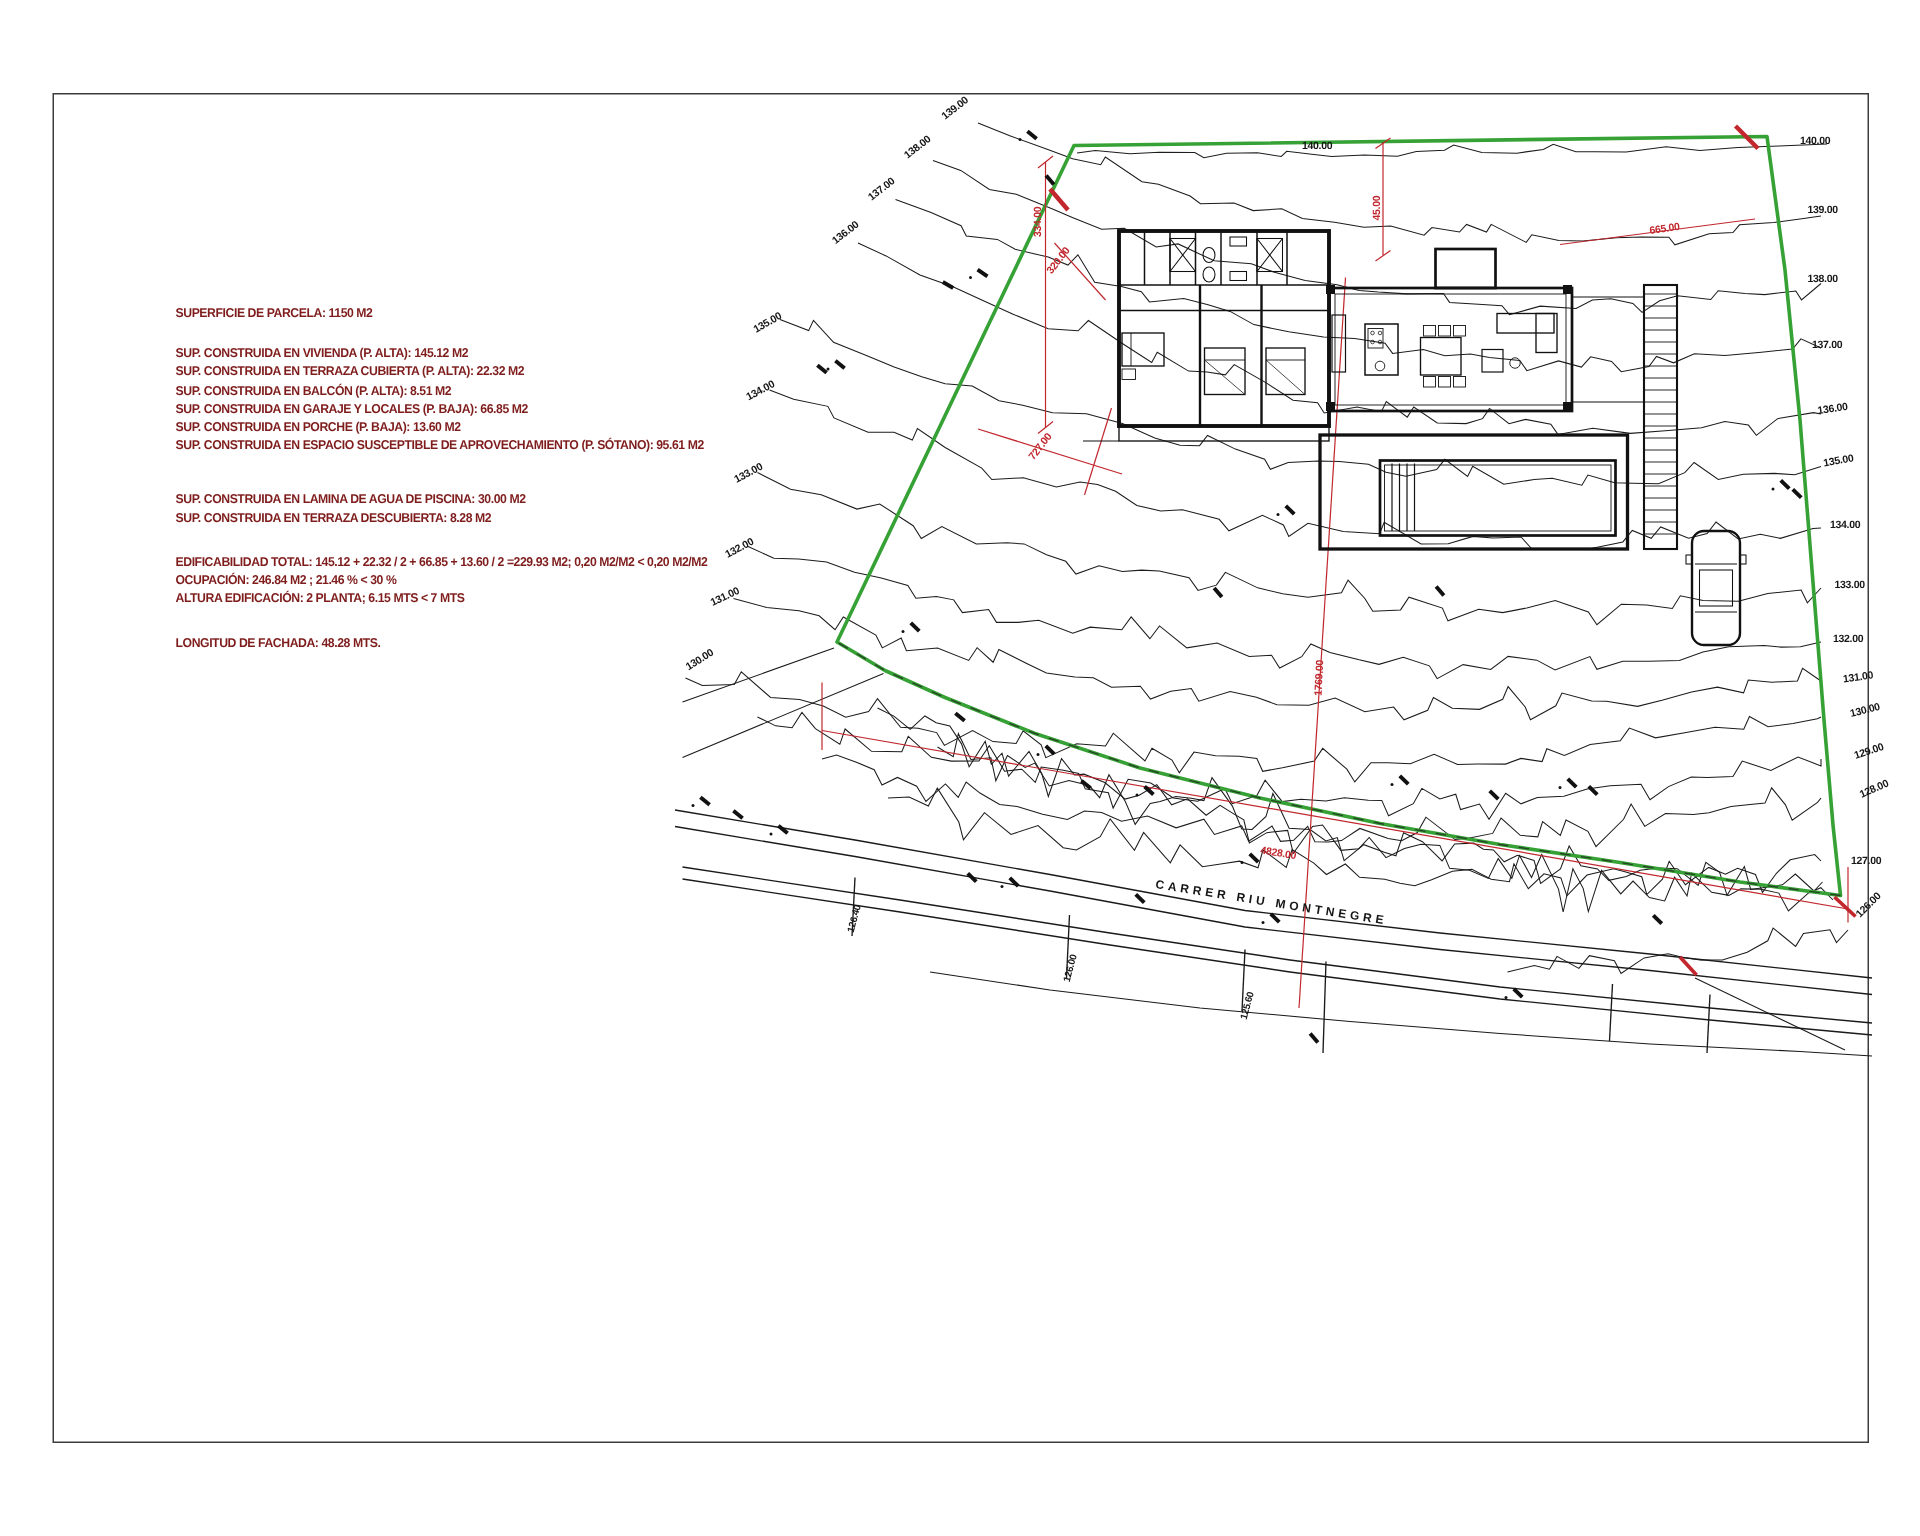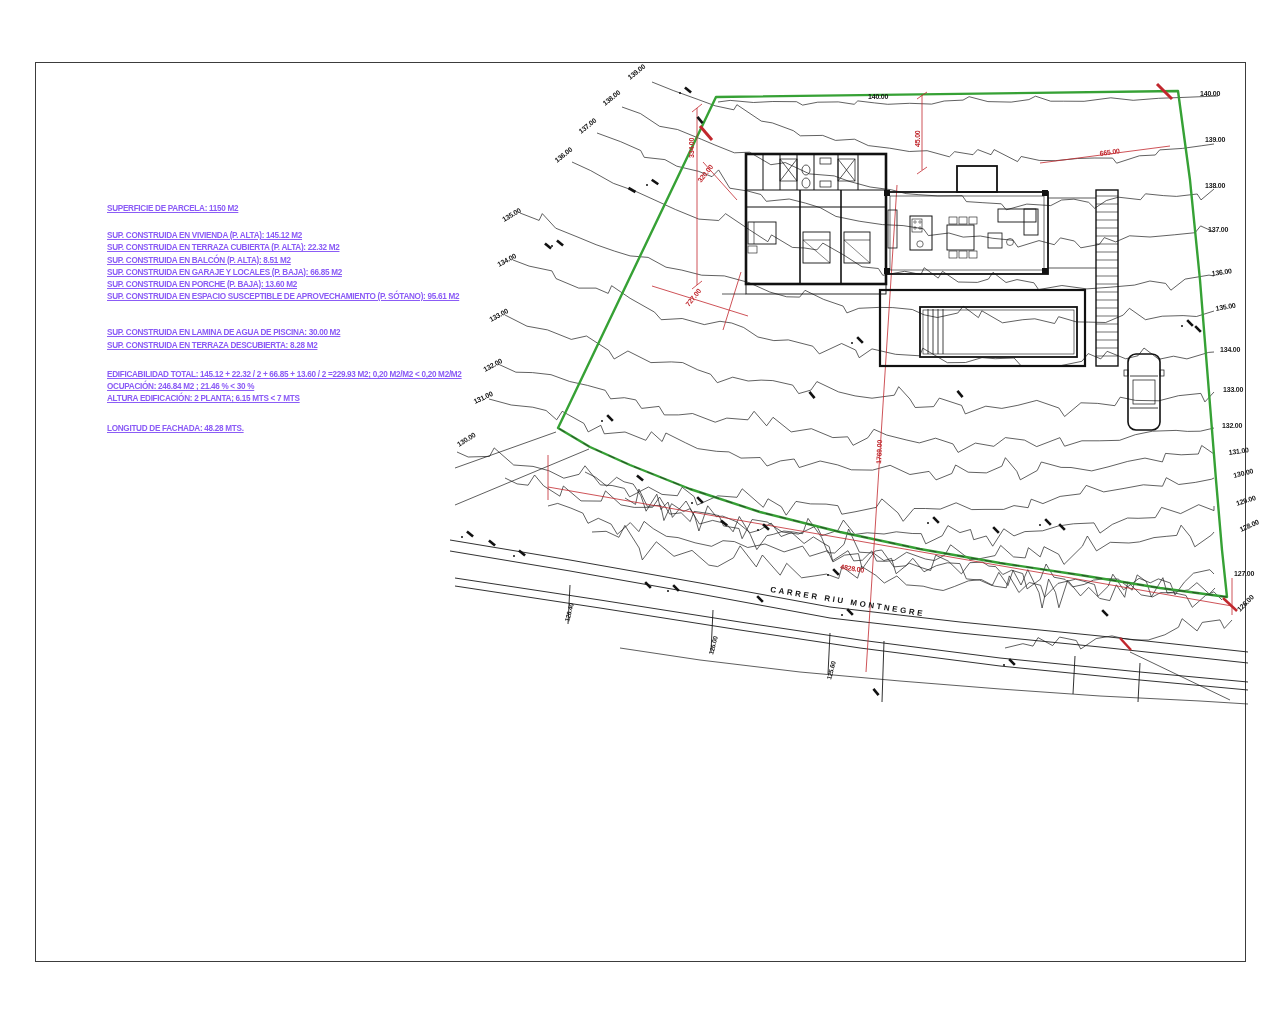--- a/index.html
+++ b/index.html
@@ -1,20 +1,20 @@
 <!DOCTYPE html>
 <html><head>
 <meta charset="utf-8">
 <style>
   html,body{margin:0;padding:0;background:#ffffff;}
   body{width:1280px;height:1024px;position:relative;overflow:hidden;
        font-family:"Liberation Sans",sans-serif;}
   .frame{position:absolute;left:35px;top:62px;width:1209px;height:898px;
          border:1px solid #3c3c3c;background:#fff;}
-  .notes{position:absolute;left:107px;top:202px;width:480px;color:#8b5cf6;text-decoration:underline;}
+  .notes{position:absolute;left:117px;top:202px;width:480px;color:#7f1d1d;}
   .nline{font-size:8.5px;font-weight:700;letter-spacing:-0.3px;line-height:12.2px;
          white-space:nowrap;transform:scaleX(.96);transform-origin:left top;}
   .gap1{height:15px}.gap2{height:24px}.gap3{height:17px}.gap4{height:18px}
   svg{position:absolute;left:0;top:0;}
   svg text{font-family:"Liberation Sans",sans-serif;font-weight:700;}
   .clabel{fill:#161616;font-size:7px;letter-spacing:-0.2px;}
   .rlabel{fill:#c1272d;font-size:7px;letter-spacing:-0.2px;}
   .roadname{fill:#161616;font-size:8px;letter-spacing:2.6px;}
   .relev{fill:#161616;font-size:6.5px;letter-spacing:-0.2px;}
 </style>

